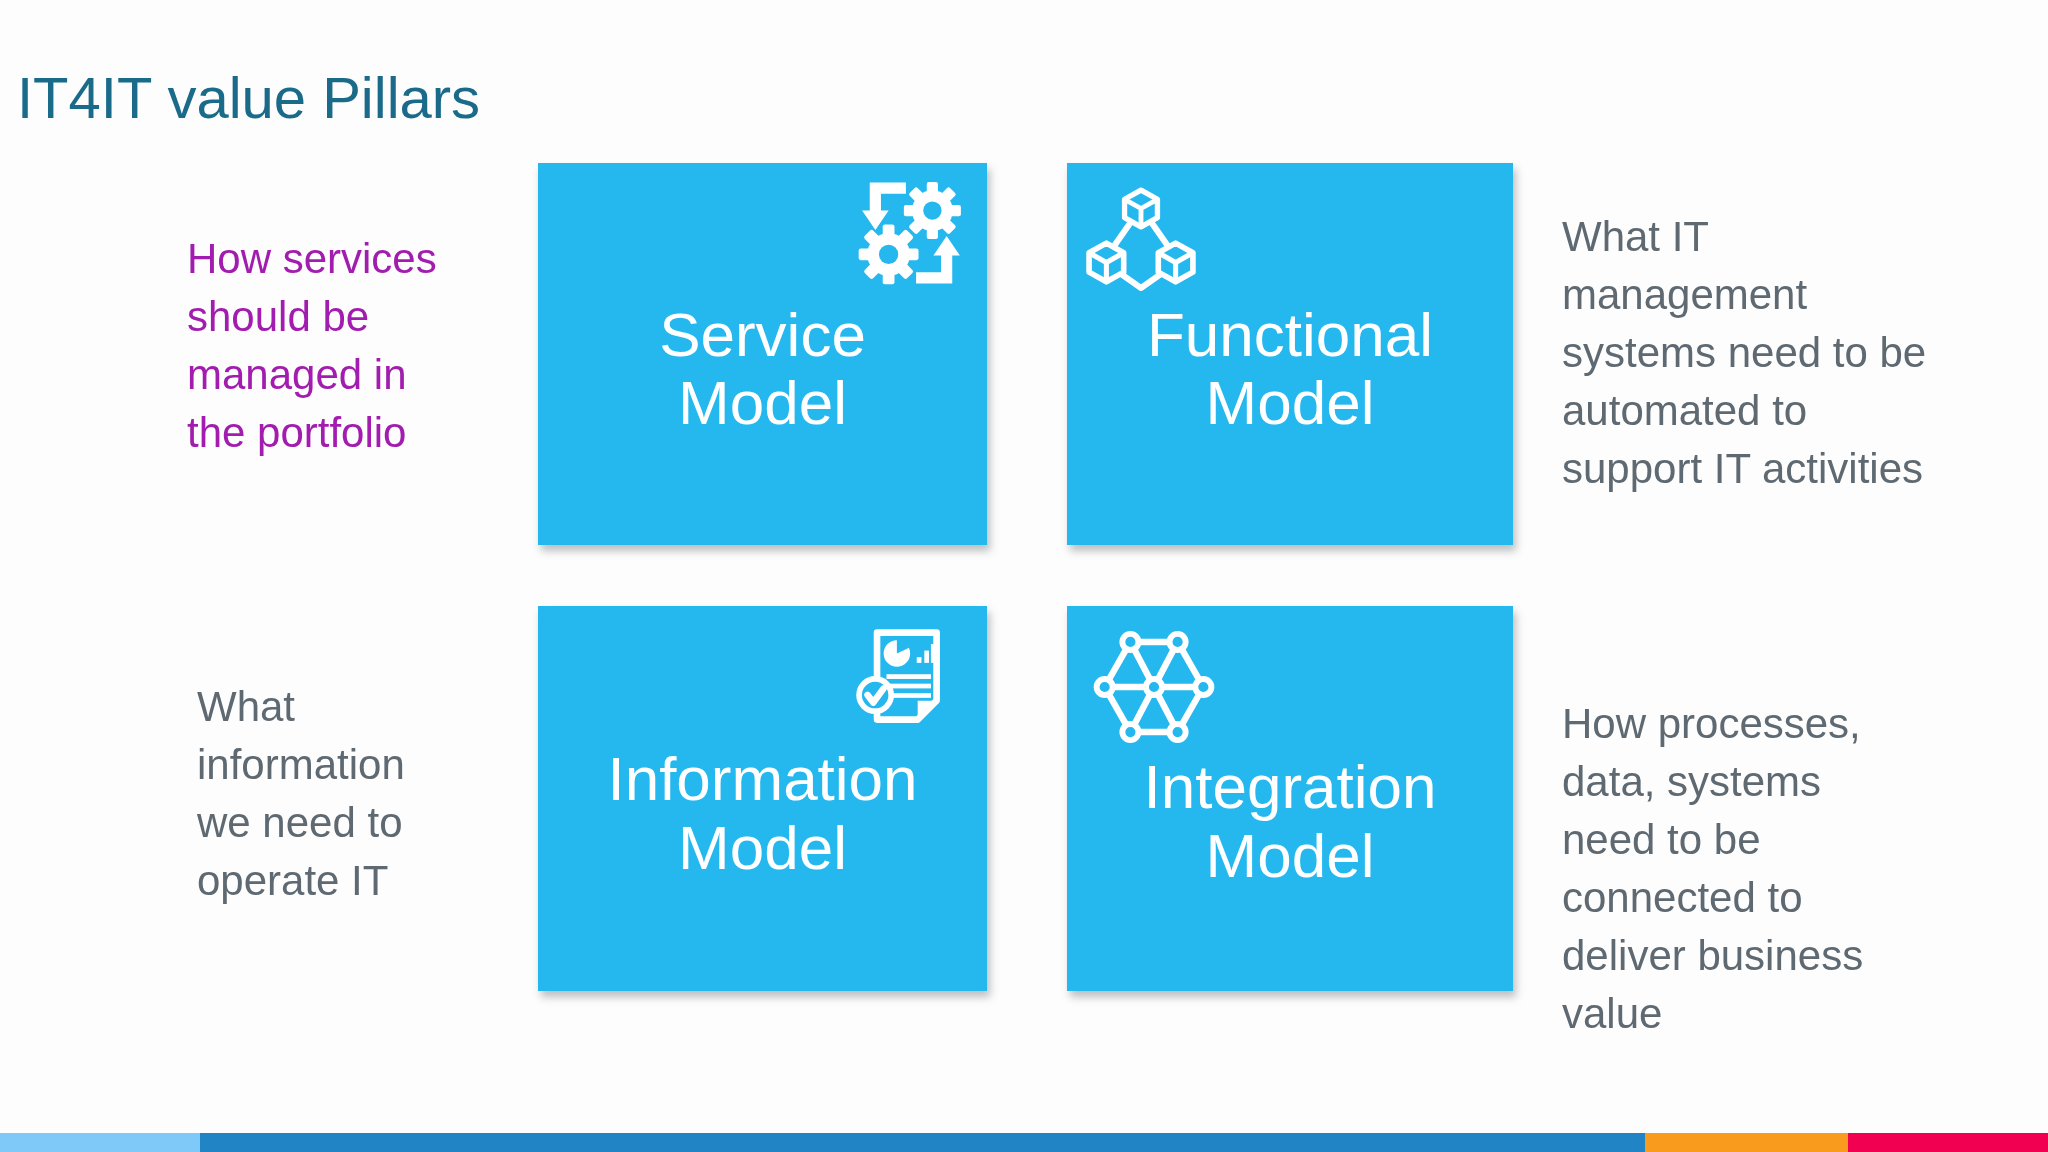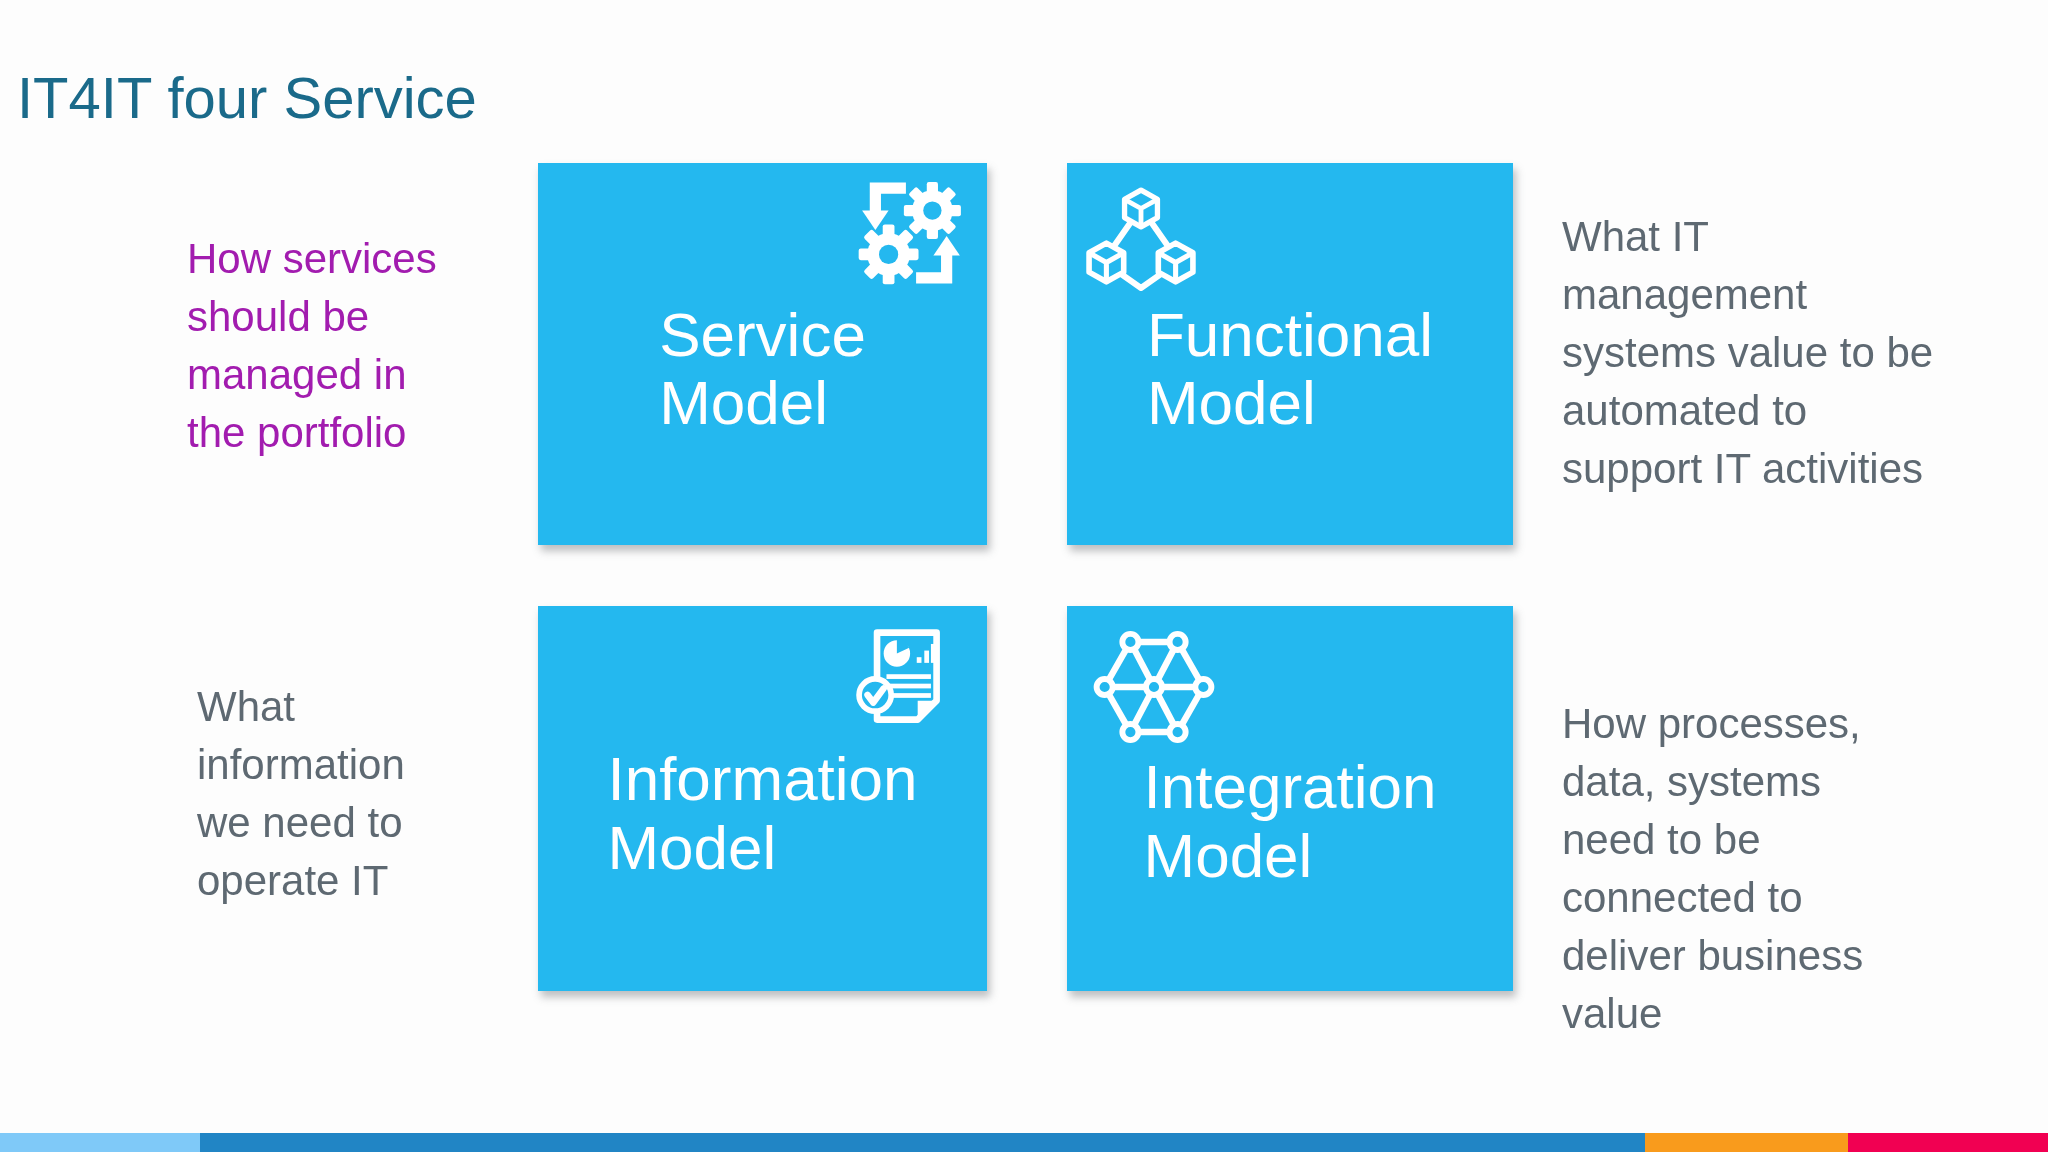--- a/index.html
+++ b/index.html
@@ -21,51 +21,51 @@
     white-space:pre-line;
   }
   .pillar{
     position:absolute;
     display:flex;align-items:center;justify-content:center;
     box-shadow:3px 6px 8px rgba(110,115,120,0.45);
   }
   .pillar .label{
     color:#ffffff;
     font-size:62px;line-height:1.1;
-    text-align:left;
+    text-align:center;
     white-space:pre-line;
     transform:translateY(15px);
   }
   .icon{position:absolute;display:block;}
   .icon-tr{top:14px;right:20px;}
   .icon-tl{top:18px;left:18px;}
   #pillar-information .icon{top:20px;right:40px;}
   #pillar-integration .icon{top:22px;left:24px;}
   .footer-bar{
     position:absolute;left:0;bottom:0;
     width:100%;height:19px;
     display:flex;
   }
   .bar-seg{height:100%;flex:0 0 auto;}
 </style>
 </head>
 <body>
 
 <div class="slide" style="background: rgb(253, 253, 253);">
 
-  <h1 class="title" style="color: rgb(26, 106, 138);">IT4IT four Service</h1>
+  <h1 class="title" style="color: rgb(26, 106, 138);">IT4IT value Pillars</h1>
 
   <div class="annotation" style="left: 187px; top: 230px; width: 330px; color: #a21caf;">How services
 should be
 managed in
 the portfolio</div>
 
   <div class="annotation" style="left: 1562px; top: 208px; width: 480px; color: rgb(94, 105, 114);">What IT
 management
-systems value to be
+systems need to be
 automated to
 support IT activities</div>
 
   <div class="annotation" style="left: 197px; top: 678px; width: 330px; color: rgb(94, 105, 114);">What
 information
 we need to
 operate IT</div>
 
   <div class="annotation" style="left: 1562px; top: 651px; width: 480px; color: rgb(94, 105, 114); margin-top: 44px;">How processes,
 data, systems

